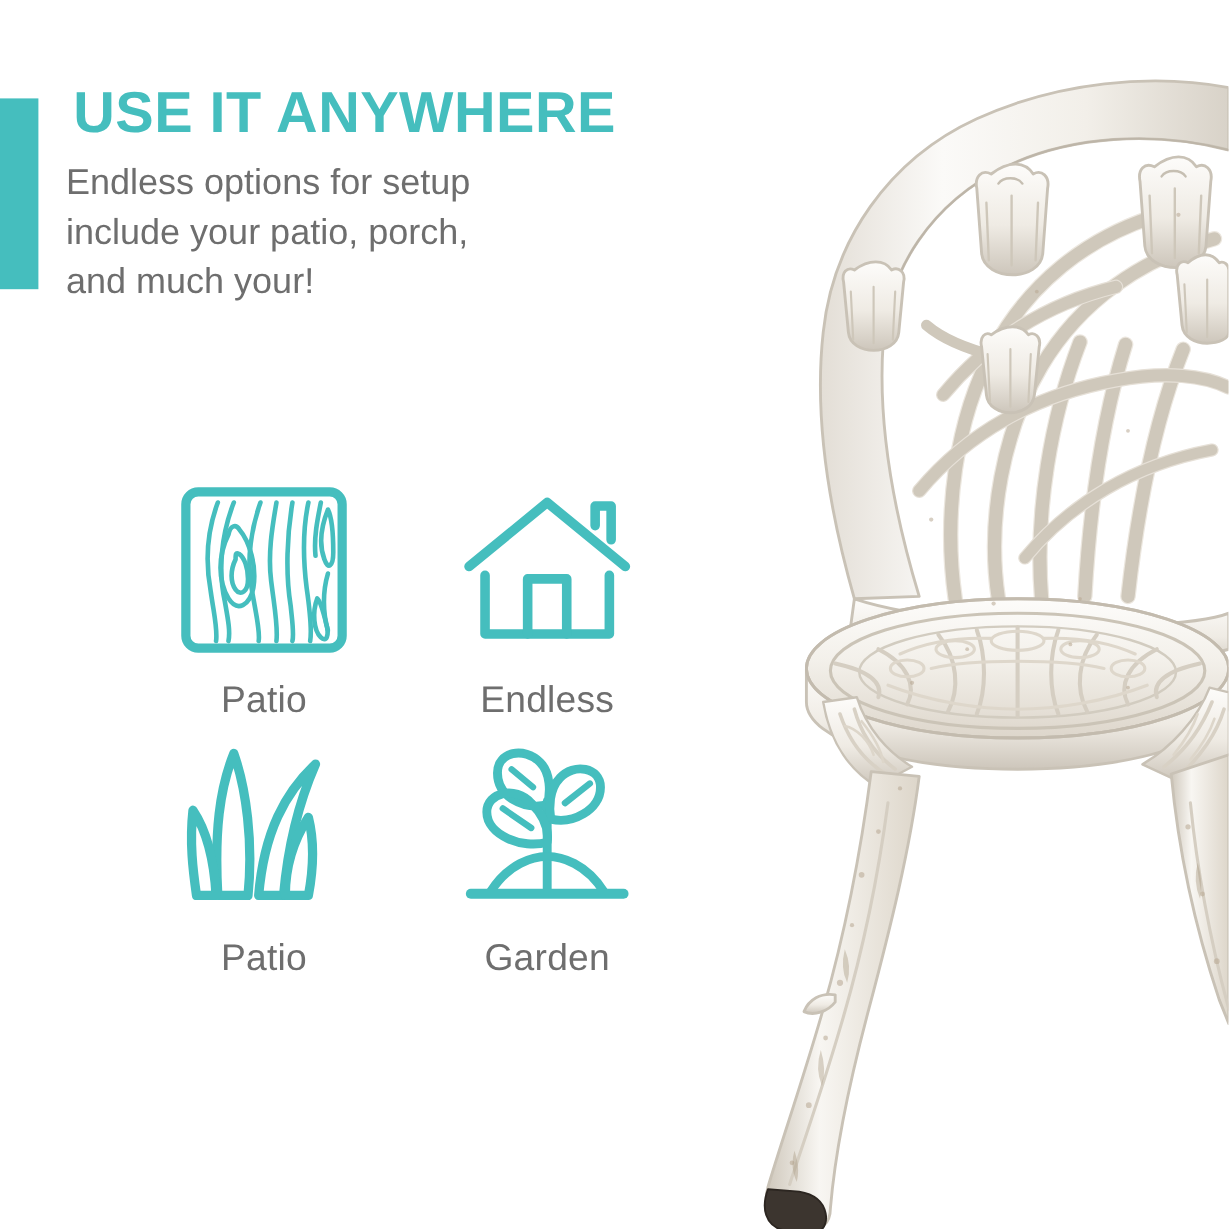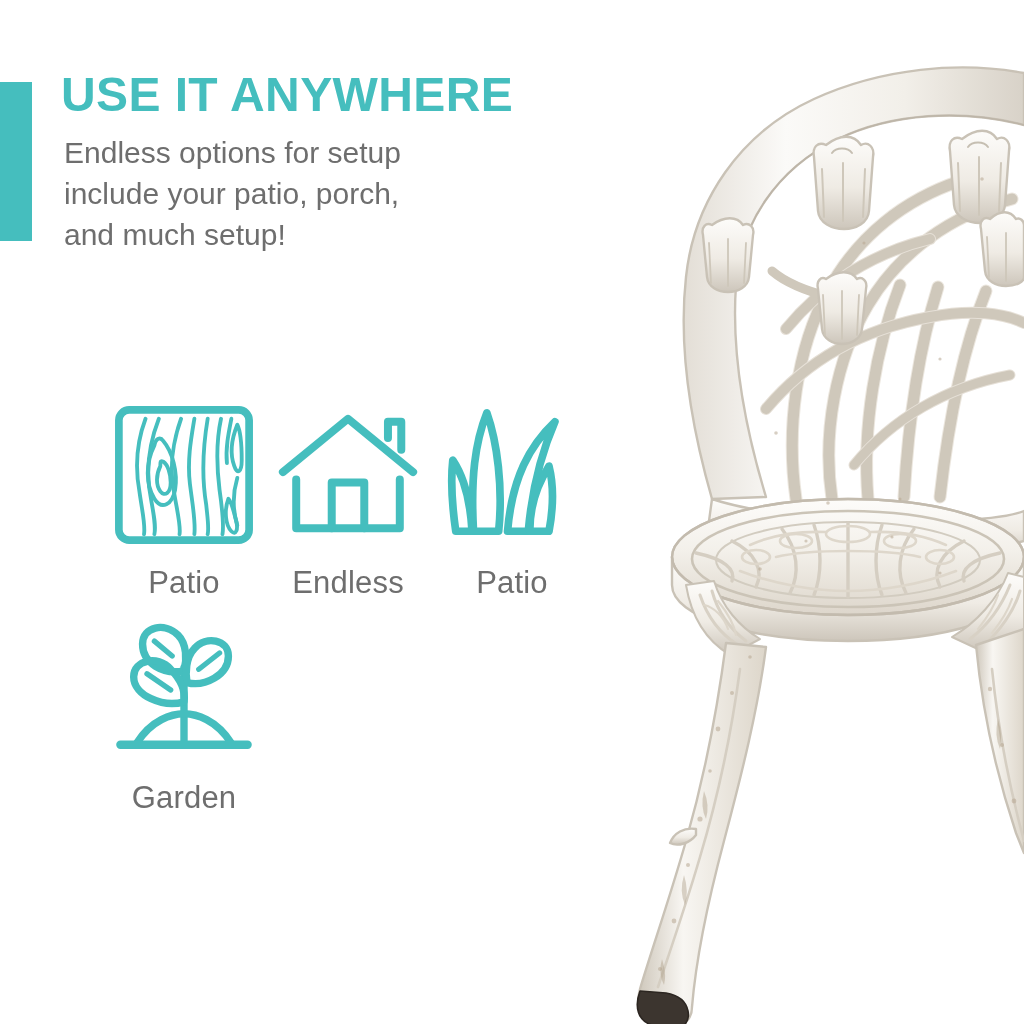--- a/index.html
+++ b/index.html
@@ -32,38 +32,38 @@
     top: 40px;
     font-size: 48px;
     font-weight: 700;
     letter-spacing: 0.4px;
     color: #45bebe;
     line-height: 1.08;
     white-space: nowrap;
   }
   #subhead {
     position: absolute;
-    left: 64px;
+    left: 55px;
     top: 104px;
     width: 470px;
     font-size: 30px;
     font-weight: 300;
     color: #6e6e6e;
     line-height: 1.36;
   }
   #subhead .ln { display: block; white-space: nowrap; }
 
   
   #icon-grid {
     position: absolute;
     left: 108px;
     top: 366px;
     width: 460px;
     display: grid;
-    grid-template-columns: 1fr 1fr 1fr;
+    grid-template-columns: 1fr 1fr;
     grid-template-rows: 1fr 1fr;
     row-gap: 103px;
     column-gap: 44px;
     gap: 12px;
   }
   .feature {
     display: flex;
     flex-direction: column;
     align-items: center;
   }
@@ -100,21 +100,21 @@
 
 <div id="page">
 
   <div id="accent-bar"></div>
 
   <div id="headline">USE IT ANYWHERE</div>
 
   <div id="subhead">
     <span class="ln">Endless options for setup</span>
     <span class="ln">include your patio, porch,</span>
-    <span class="ln">and much setup!</span>
+    <span class="ln">and much your!</span>
   </div>
 
   <div id="icon-grid">
 
     <div class="feature">
       <span class="glyph">
         <svg width="148" height="148" viewBox="0 0 100 100" fill="none" stroke="#45bebe" stroke-width="5.2" stroke-linecap="round" stroke-linejoin="round">
           <rect x="6" y="6" width="88" height="88" rx="7" ry="7"></rect>
           <g stroke-width="2.6">
             <path d="M24 12 C18 28 17 46 20 62 C22 76 24 84 23 90"></path>

